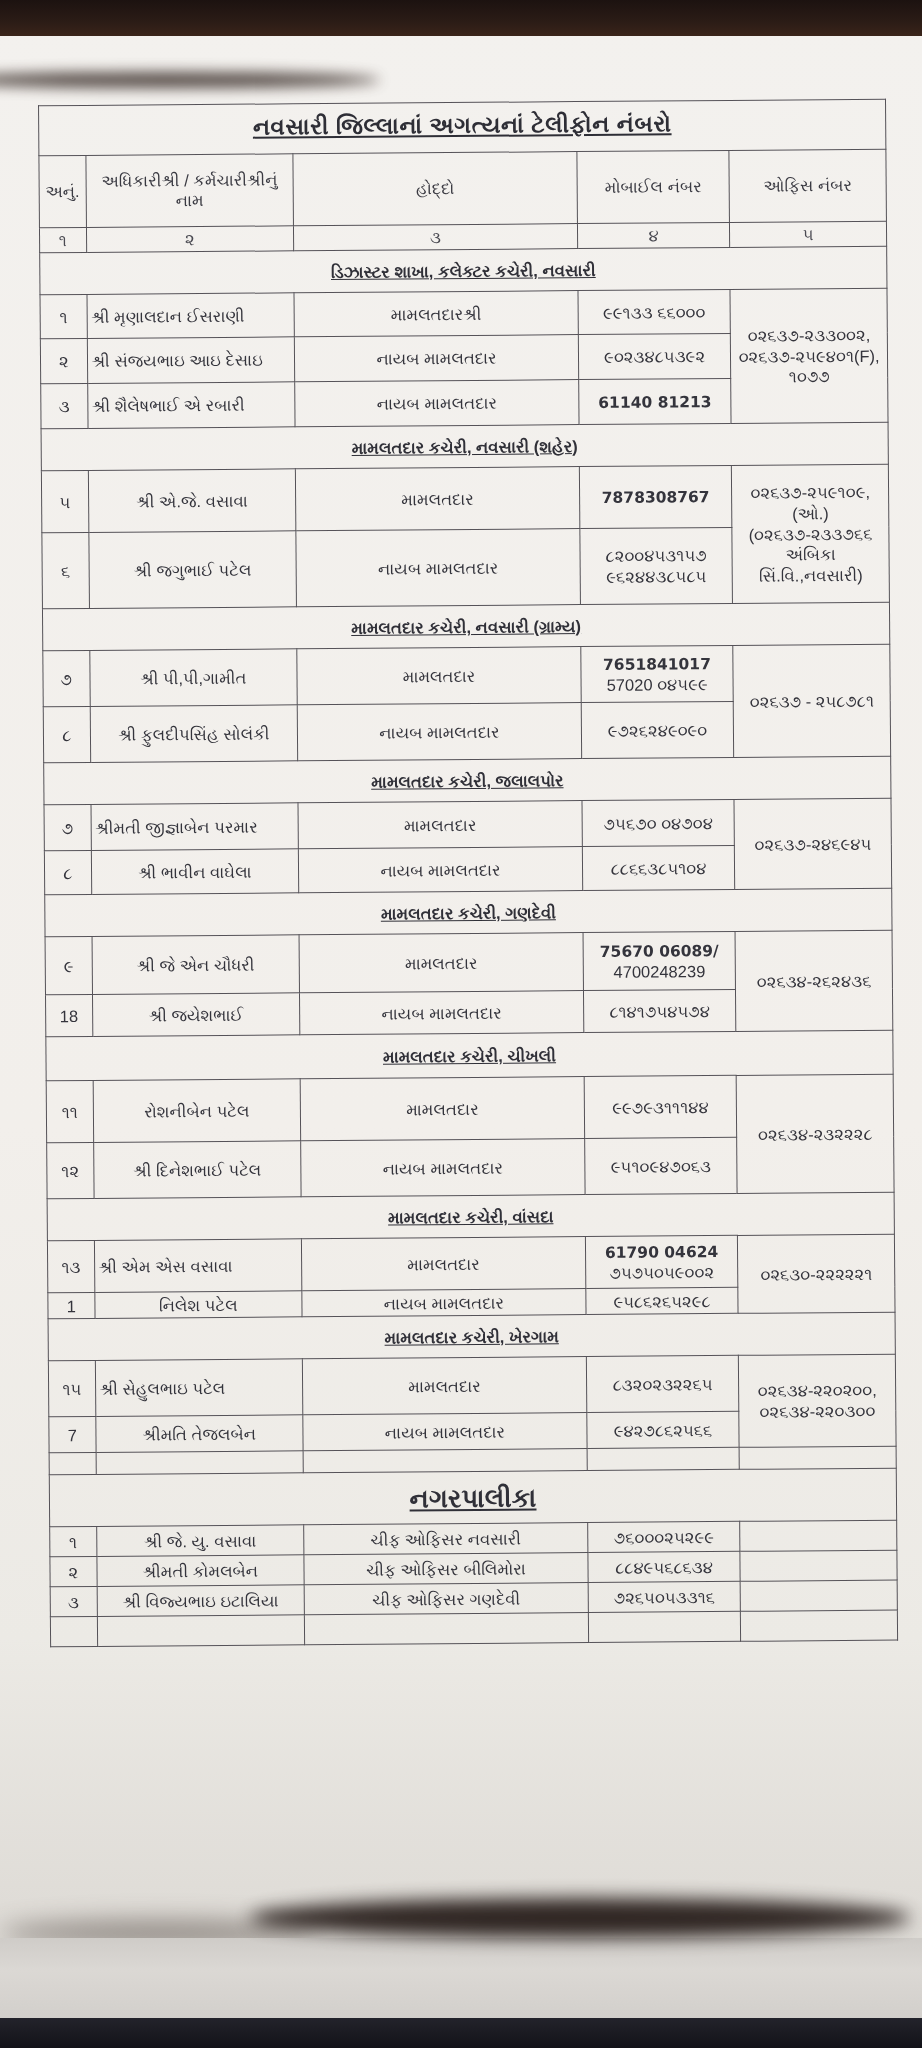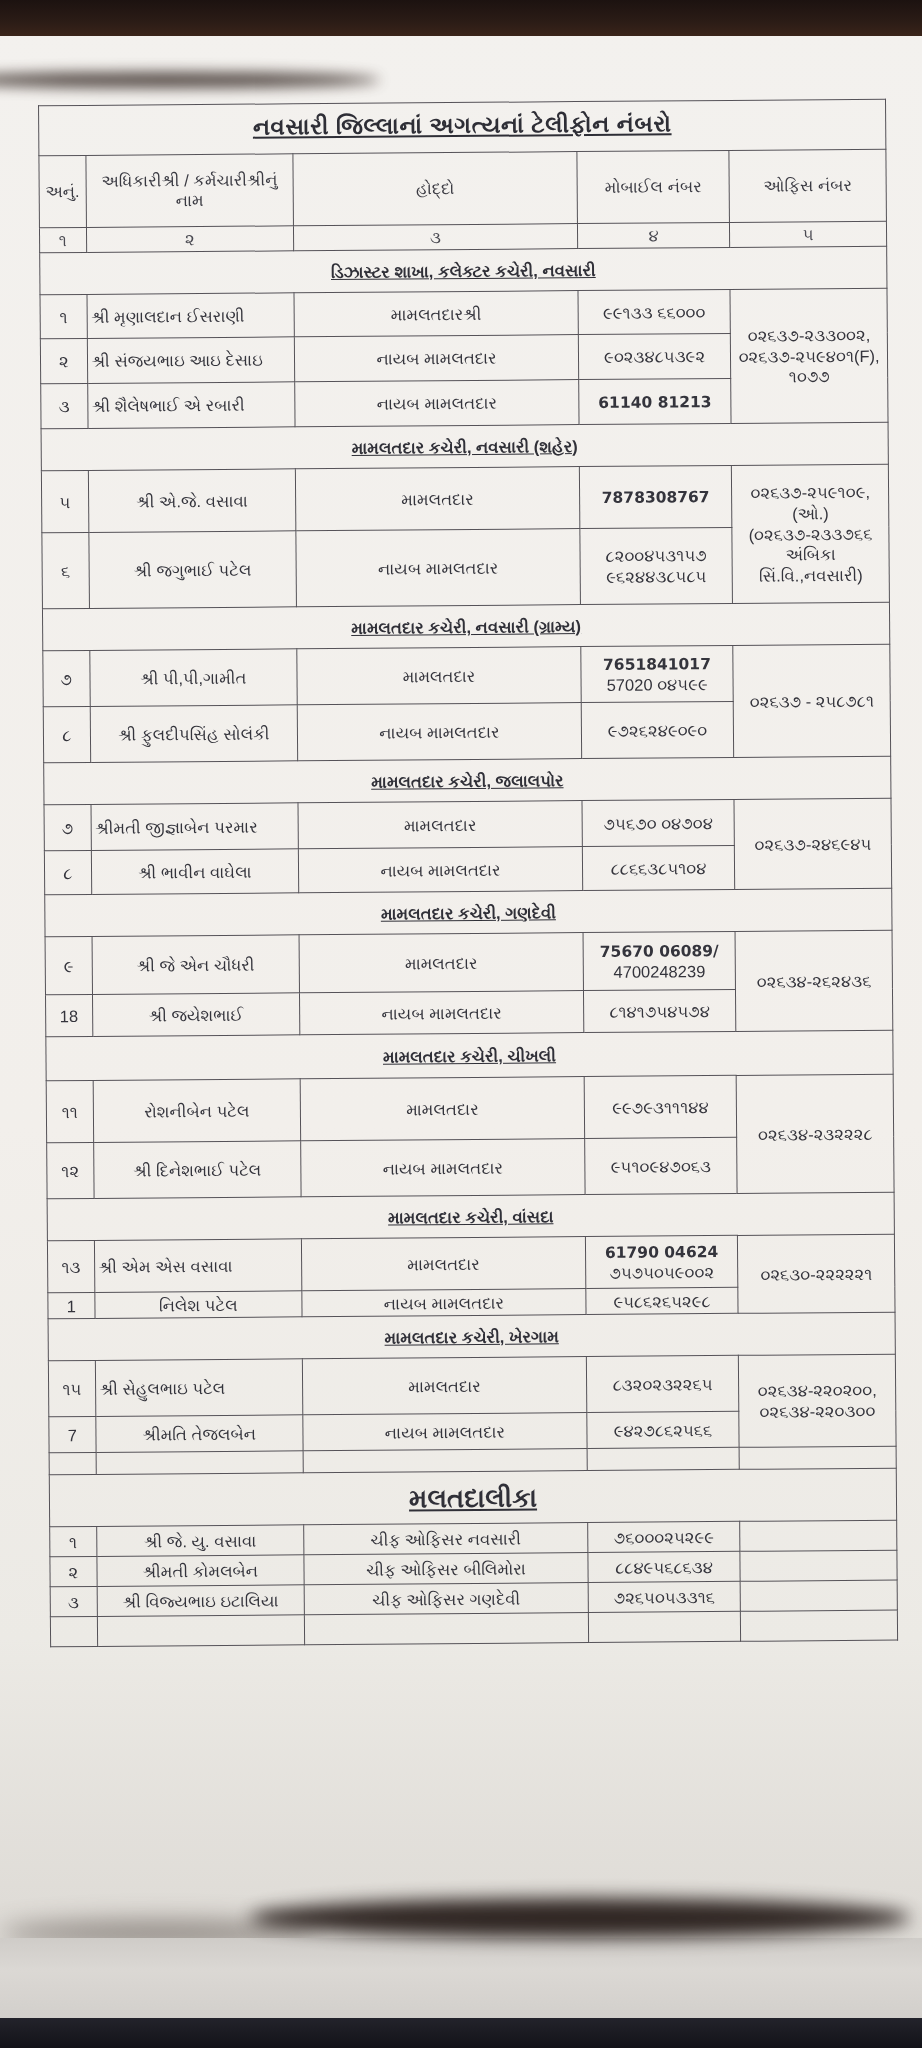--- a/index.html
+++ b/index.html
@@ -262,21 +262,21 @@
     </tr>
     <tr style="height:22px">
       <td class="empty"></td>
       <td class="empty"></td>
       <td class="empty"></td>
       <td class="empty"></td>
       <td class="empty"></td>
     </tr>
 
     <tr style="height:52px">
-          <td class="section big" colspan="5"><span class="u">મલતદાલીકા</span></td>
+          <td class="section big" colspan="5"><span class="u">નગરપાલીકા</span></td>
         </tr>
     <tr class="muni" style="height:30px">
       <td class="c">૧</td>
       <td class="c">શ્રી જે. યુ. વસાવા</td>
       <td class="c">ચીફ ઓફિસર નવસારી</td>
       <td class="ml">૭૬૦૦૦૨૫૨૯૯</td>
       <td class="empty"></td>
     </tr>
     <tr class="muni" style="height:30px">
       <td class="c">૨</td>

